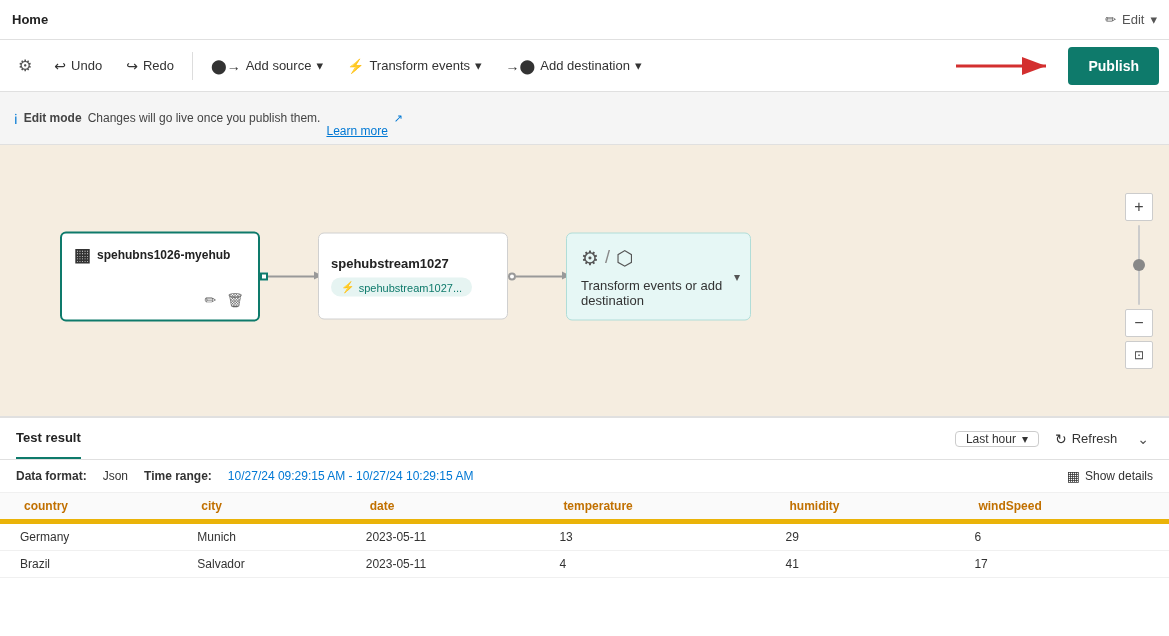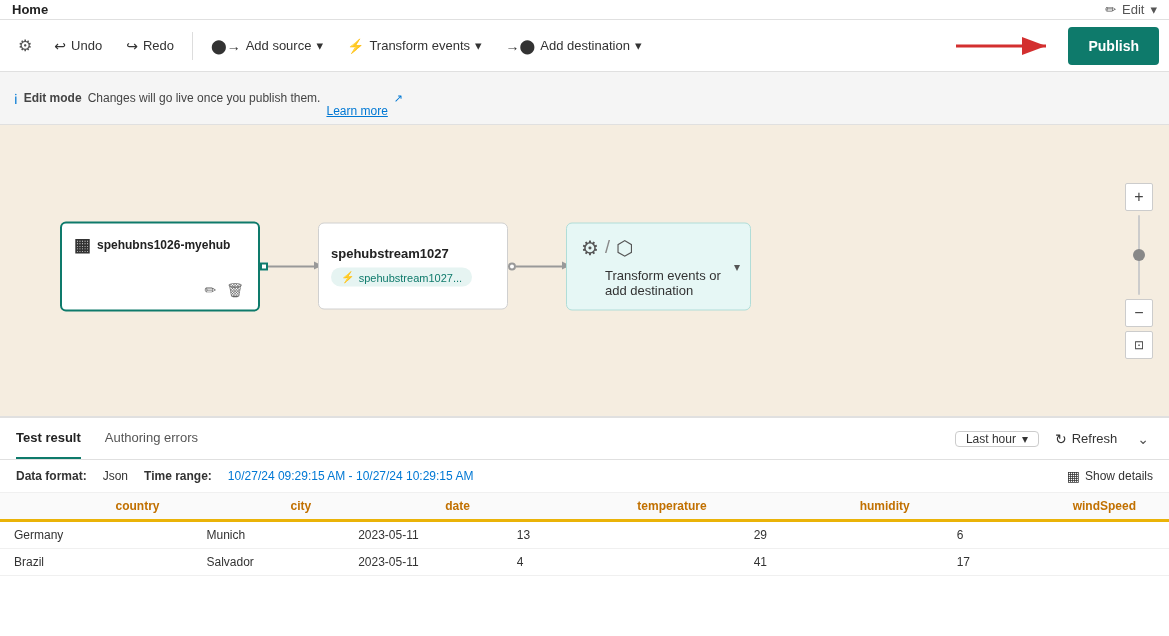--- a/index.html
+++ b/index.html
@@ -1,20 +1,20 @@
 <!DOCTYPE html>
 <html><head>
   <meta charset="utf-8">
   <style>
     * { box-sizing: border-box; margin: 0; padding: 0; font-family: 'Segoe UI', Arial, sans-serif; }
     body { background: #f5f5f5; width: 1169px; height: 636px; overflow: hidden; display: flex; flex-direction: column; }
 
     
     .title-bar {
-      height: 20px;
+      height: 40px;
       background: #fff;
       border-bottom: 1px solid #e0e0e0;
       display: flex;
       align-items: center;
       padding: 0 12px;
       justify-content: space-between;
     }
     .title-bar-left { display: flex; align-items: center; gap: 8px; font-size: 13px; font-weight: 600; color: #222; }
     .title-bar-right { display: flex; align-items: center; gap: 6px; font-size: 13px; color: #555; cursor: pointer; }
 
@@ -204,21 +204,20 @@
       display: flex;
       align-items: center;
       gap: 6px;
       font-size: 18px;
       color: #555;
     }
     .dest-node-text {
       font-size: 13px;
       color: #333;
       font-weight: 500;
-      margin-left: 24px;
     }
     .dest-node-chevron {
       position: absolute;
       right: 10px;
       top: 50%;
       transform: translateY(-50%);
       color: #555;
       font-size: 12px;
     }
 
@@ -317,32 +316,32 @@
       flex: 1;
       overflow: auto;
     }
     table {
       width: 100%;
       border-collapse: collapse;
       font-size: 12px;
     }
     thead th {
       background: #fafafa;
-      border-bottom: 3px solid #eab308;
-      padding: 6px 33px;
-      text-align: right;
+      border-bottom: 5px solid #eab308;
+      padding: 6px 24px;
+      text-align: left;
       font-weight: 600;
       color: #c17000;
       white-space: nowrap;
     }
     tbody tr {
       border-bottom: 1px solid #f0f0f0;
     }
     tbody td {
-      padding: 6px 14px;
+      padding: 6px 20px;
       color: #333;
     }
   </style>
 </head>
 <body>
 
 <div class="title-bar">
   <div class="title-bar-left">
     <span>Home</span>
   </div>
@@ -475,23 +474,20 @@
     </button>
   </div>
 
 </div>
 
 <div class="bottom-panel">
 
   <div class="bottom-tabs">
     <div class="bottom-tab active">
       <span>Test result</span>
-    </div>
-    <div class="bottom-tab">
-      <span>Authoring errors</span>
     </div>
     <div class="bottom-tab-right">
       <div class="time-select">
         <span>Last hour</span>
         <span>▾</span>
       </div>
       <button class="refresh-btn">
         <span style="font-size:14px;">↻</span>
         <span>Refresh</span>
       </button>

